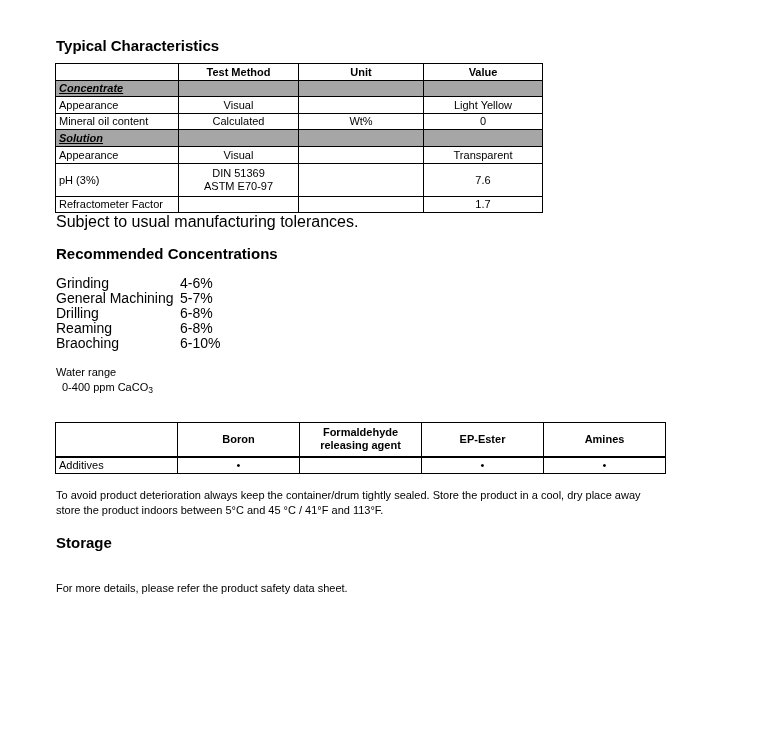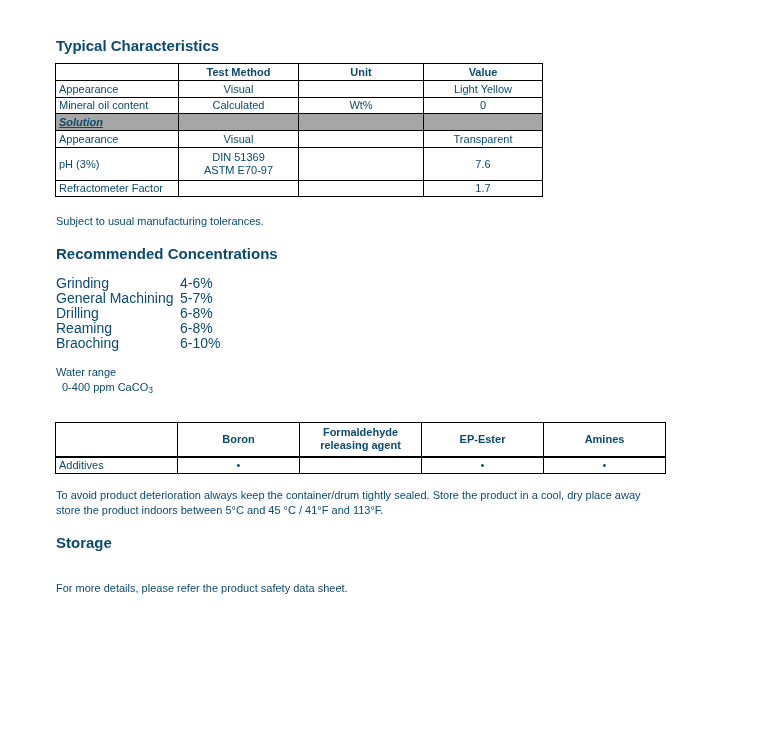--- a/index.html
+++ b/index.html
@@ -1,19 +1,19 @@
 <!DOCTYPE html>
 <html><head>
 <meta charset="utf-8">
 <style>
   * { margin:0; padding:0; box-sizing:border-box; }
   html,body { background:#ffffff; }
   .page {
     position:relative; width:768px; height:737px; background:#ffffff;
-    font-family:"Liberation Sans", sans-serif; color:#0c4a6e; overflow:hidden;
+    font-family:"Liberation Sans", sans-serif; color:#000000; overflow:hidden;
   }
   .h-title {
     position:absolute; left:56px; font-size:15px; font-weight:bold;
     line-height:18px; white-space:pre;
   }
   #tc-title { top:37px; }
   #rc-title { top:245px; }
   #ai-title { top:399px; }
   #st-title { top:492px;margin-top:42px; }
 
@@ -30,21 +30,21 @@
   td.lbl { text-align:left; }
   tr.section-row td {
     background:#a6a6a6;
   }
   tr.section-row td.lbl {
     font-weight:bold; font-style:italic; text-decoration:underline; text-align:left;
   }
   #addl-table th { border-bottom:2.5px solid #000; }
 
   .footnote {
-    position:absolute; left:56px; top:215px; font-size:11px; line-height:13px; white-space:pre;
+    position:absolute; left:56px; top:215px; font-size:16px; line-height:13px; white-space:pre;
   }
   .rc-list { position:absolute; left:56px; top:276px; font-size:14px; }
   .rc-row { display:flex; line-height:15px; }
   .rc-label { width:124px; }
   .water-row { position:absolute; left:56px; top:365px; font-size:11px; display:flex; line-height:15px;flex-direction:column; }
   .water-row .rc-value { padding-left:6px; }
   sub { font-size:8.5px; vertical-align:-2px; }
 
   .storage-par { position:absolute; left:56px; top:488px; font-size:11px; }
   .storage-par div { line-height:15px; white-space:pre; }
@@ -63,20 +63,26 @@
         <col style="width:120px">
         <col style="width:125px">
         <col style="width:119px">
     </colgroup>
     <tbody>
         <tr class="r17">
       <th class="col-head"></th>
       <th class="col-head">Test Method</th>
       <th class="col-head">Unit</th>
       <th class="col-head">Value</th>
+    </tr>
+    <tr class="r16 section-row">
+      <td class="lbl">Concentrate</td>
+      <td></td>
+      <td></td>
+      <td></td>
     </tr>
     <tr class="r17">
       <td class="lbl">Appearance</td>
       <td>Visual</td>
       <td></td>
       <td>Light Yellow</td>
     </tr>
     <tr class="r16">
       <td class="lbl">Mineral oil content</td>
       <td>Calculated</td>

